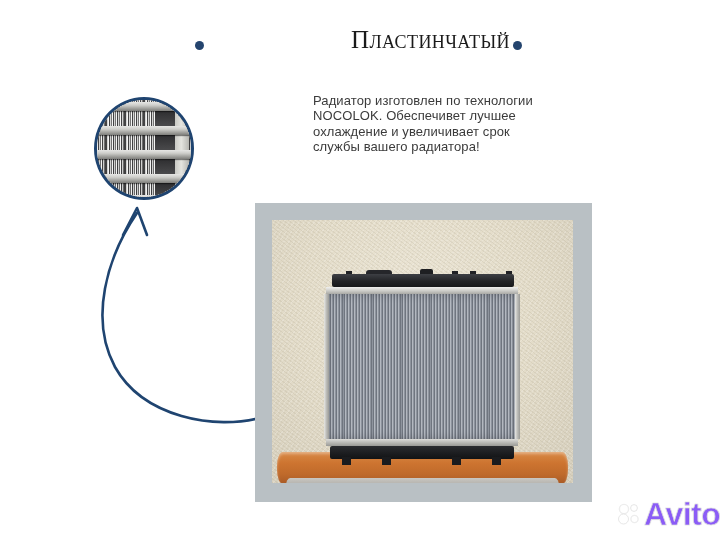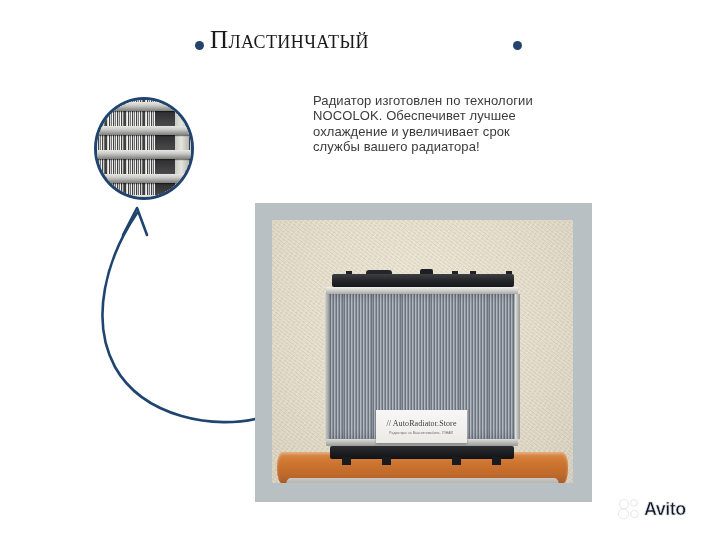--- a/index.html
+++ b/index.html
@@ -15,21 +15,21 @@
     font-family: "Liberation Sans", sans-serif;
     background: #ffffff;
   }
 
   
   #slide-title {
     position: absolute;
     left: 210px;
     top: 26px;
     width: 300px;
-    text-align: left;
+    text-align: right;
     font-family: "Liberation Serif", serif;
     font-size: 25px;
     font-variant: small-caps;
     letter-spacing: 0.4px;
     color: #1a1a1a;
     white-space: nowrap;
   }
 
   .deco-dot {
     position: absolute;
@@ -312,23 +312,23 @@
   
   #avito-watermark {
     position: absolute;
     left: 618px;
     top: 498px;
     display: flex;
     align-items: center;
     gap: 4px;
   }
   #avito-watermark .avito-text {
-    font-size: 18px;
+    font-size: 32px;
     font-weight: bold;
-    color: #0f172a;
+    color: #8b5cf6;
     letter-spacing: -0.5px;
     line-height: 1;
     -webkit-text-stroke: 0.7px #e2e2e2;
     text-shadow: 0 0 1px rgba(190,190,190,0.9);
   }
 </style>
 </head>
 <body>
 
 <div id="slide-title">Пластинчатый</div>
@@ -377,24 +377,20 @@
       <div class="rad-side left"></div>
       <div class="rad-side right"></div>
       <div class="rad-bottom-header"></div>
       <div class="rad-bottom-tank"></div>
       <div class="rad-foot f1"></div>
       <div class="rad-foot f2"></div>
       <div class="rad-foot f3"></div>
       <div class="rad-foot f4"></div>
     </div>
 
-    <div id="store-card">
-      <div class="card-title">// AutoRadiator.Store</div>
-      <div class="card-sub">Радиаторы на Ваш автомобиль. УЗНАЙ</div>
-    </div>
   </div>
 </div>
 
 <div id="avito-watermark">
   <svg width="22" height="22" viewBox="0 0 22 22">
     <circle cx="6" cy="6" r="4.6" fill="none" stroke="#ededed" stroke-width="1.4"></circle>
     <circle cx="16" cy="5" r="3.4" fill="#ffffff" stroke="#e0e0e0" stroke-width="0.8"></circle>
     <circle cx="5.5" cy="16" r="5" fill="#ffffff" stroke="#e0e0e0" stroke-width="0.8"></circle>
     <circle cx="16.5" cy="16" r="3.6" fill="none" stroke="#ededed" stroke-width="1.4"></circle>
   </svg>

